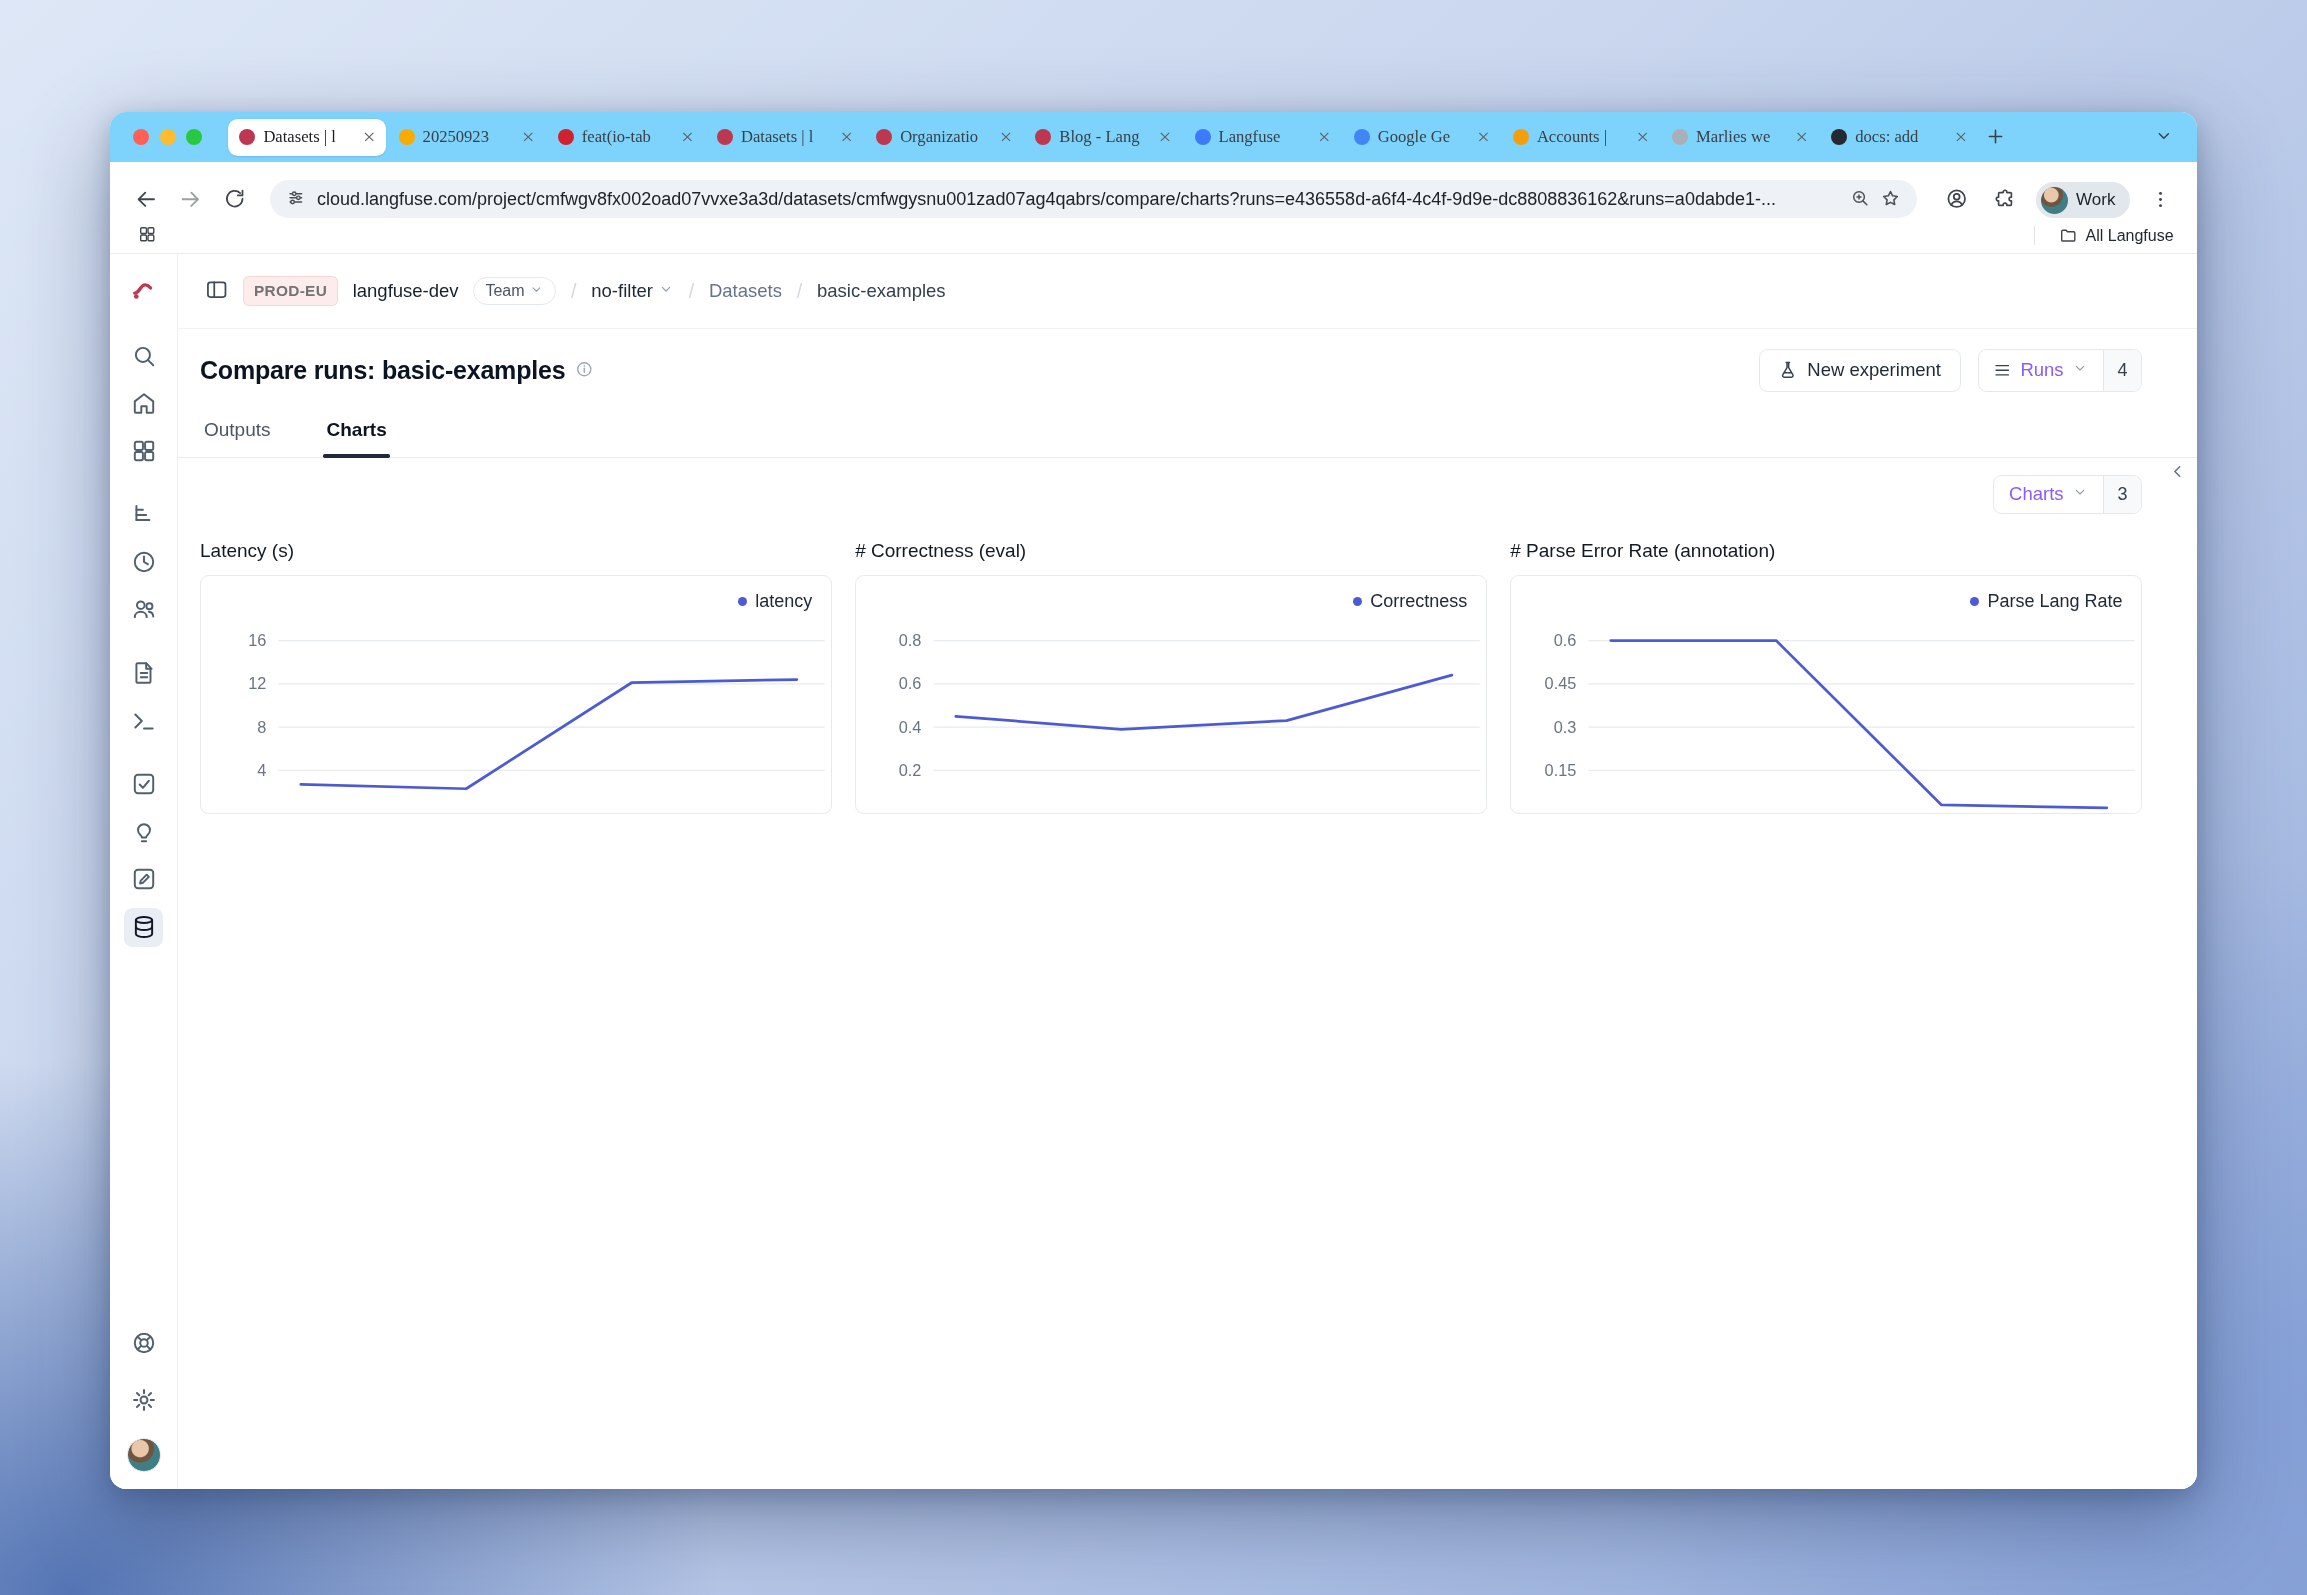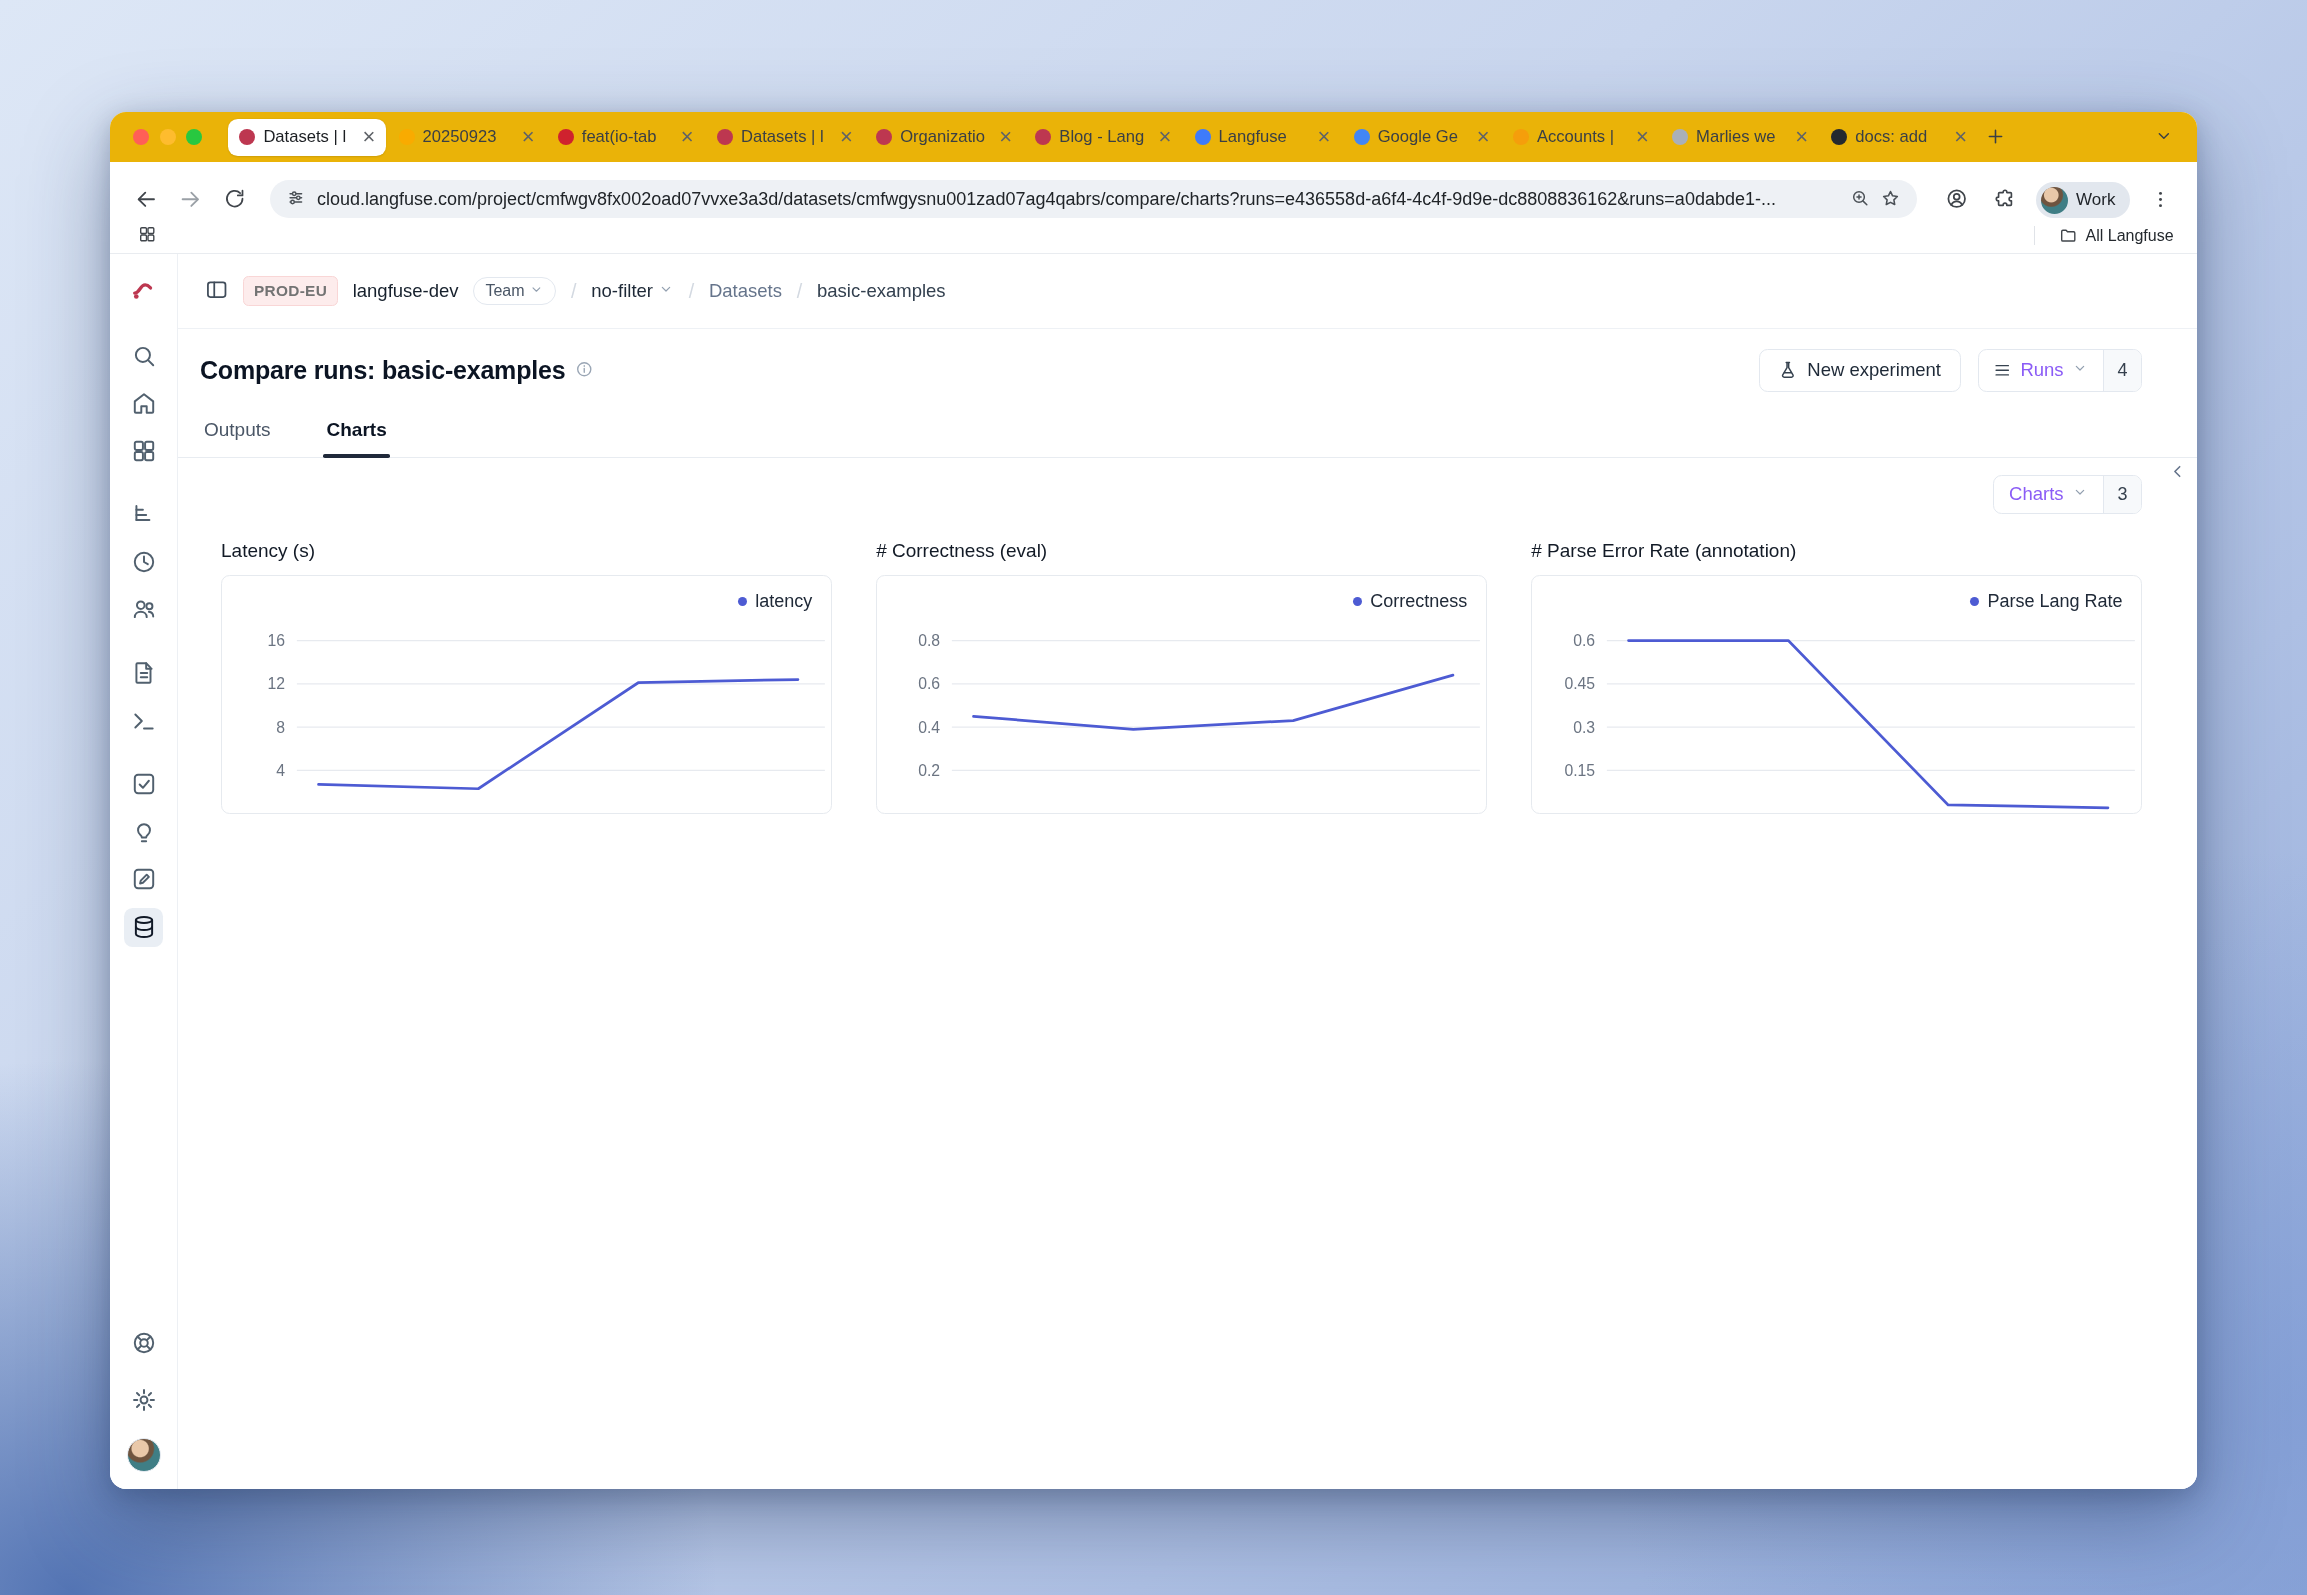--- a/index.html
+++ b/index.html
@@ -7,21 +7,21 @@
   *{box-sizing:border-box;}
   .desktop{position:relative;width:2307px;height:1595px;overflow:hidden;
     background:
       radial-gradient(1046px 862px at 3% 100%, rgba(64,100,170,.85), rgba(64,100,170,0) 62%),
       radial-gradient(1170px 923px at 100% 88%, rgba(118,148,210,.55), rgba(118,148,210,0) 60%),
       linear-gradient(140deg,#dde7f6 0%,#c9d6ee 40%,#aec0e4 72%,#8fa8d8 100%);}
   .window{position:absolute;left:110px;top:112px;width:2087px;height:1377px;border-radius:16px;
     background:#fff;overflow:hidden;display:flex;flex-direction:column;
     box-shadow:0 31px 86px rgba(25,45,85,.40), 0 6.2px 24.6px rgba(25,45,85,.25);}
   
-  .tabstrip{height:50px;flex:none;background:#eab308;display:flex;align-items:center;padding:0 16px 0 23.4px;}
+  .tabstrip{height:50px;flex:none;background:#7dd3fc;display:flex;align-items:center;padding:0 16px 0 23.4px;font-family:Liberation Serif, serif;}
   .traffic{display:flex;gap:10.5px;margin-right:26px;flex:none;}
   .light{width:16px;height:16px;border-radius:50%;}
   .tabs{display:flex;align-items:center;gap:1.2px;min-width:0;}
   .tab{width:158px;height:37px;border-radius:9.8px;display:flex;align-items:center;gap:8px;padding:0 8.6px 0 11px;color:#3a3f45;flex:none;}
   .tab.active{background:#fff;color:#1b1e22;box-shadow:0 0.6px 1.8px rgba(0,0,0,.12);}
   .favicon{width:16px;height:16px;border-radius:50%;flex:none;}
   .tablabel{font-size:16.6px;white-space:nowrap;overflow:hidden;text-overflow:ellipsis;flex:1;min-width:0;}
   .tabclose{font-size:22px;line-height:1;color:#5f6368;flex:none;padding:0 2.5px;}
   .tsbtn{width:34px;height:34px;display:flex;align-items:center;justify-content:center;color:#3a3f45;flex:none;}
   
@@ -71,21 +71,21 @@
   .ctrl.small{height:39px;}
   
   .pagetabs{margin-top:27px;display:flex;gap:56px;border-bottom:1.2px solid #e8ecf1;margin-left:-22px;margin-right:-55px;padding:0 55px 0 26px;}
   .ptab{font-size:19px;color:#4a5666;padding-bottom:16px;position:relative;}
   .ptab.active{color:#0b1423;font-weight:700;}
   .ptab.active::after{content:"";position:absolute;left:-3.7px;right:-3.7px;bottom:-1.2px;height:3.7px;background:#20293a;border-radius:1.8px;}
   .charttoolbar{margin-top:17px;display:flex;justify-content:flex-end;}
   .collapse{position:absolute;right:8.6px;top:207px;color:#65748b;display:flex;}
   
   .chartsrow{display:flex;gap:23.4px;margin-top:26px;}
-  .chartblock{flex:1;min-width:0;margin-left:21px;}
+  .chartblock{flex:1;min-width:0;}
   .charttitle{font-size:19px;font-weight:500;color:#121a26;margin-bottom:13.5px;}
   .card{position:relative;height:239px;border:1.2px solid #e6eaef;border-radius:8.6px;background:#fff;overflow:hidden;}
   .legend{position:absolute;top:14.8px;right:18.5px;display:flex;align-items:center;gap:8px;font-size:18px;color:#202a38;z-index:2;}
   .legend-dot{width:9.2px;height:9.2px;border-radius:50%;background:#4d5bd3;}
   .plot{position:absolute;inset:0;}
 </style>
 </head>
 <body>
 
 <div class="desktop">

